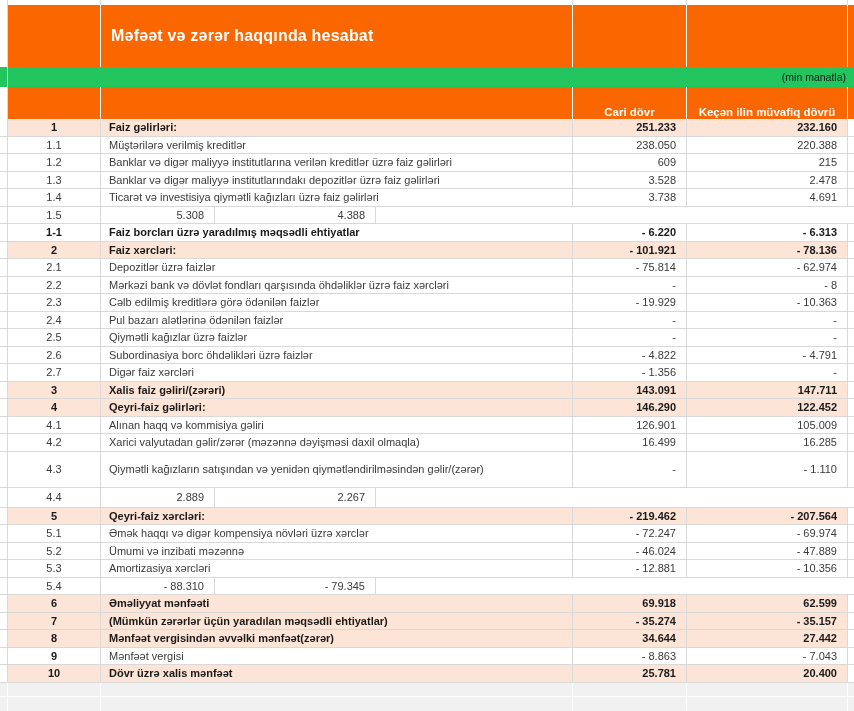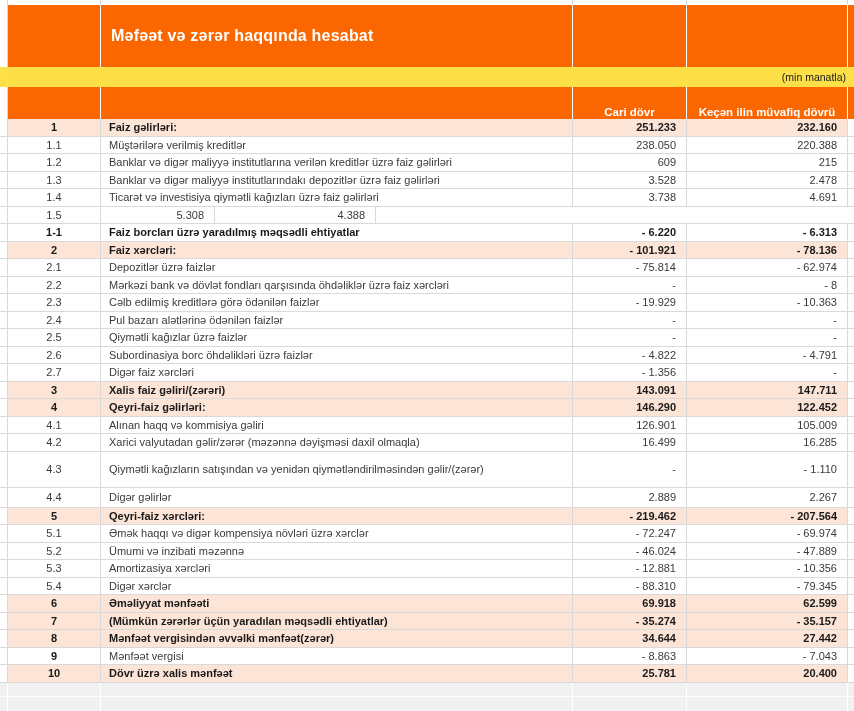--- a/index.html
+++ b/index.html
@@ -35,21 +35,21 @@
   .titleband .cA{background:#fff;border-right:1px solid var(--grid,#D9D9D9);}
   .titleband .oc{background:var(--orange,#FA6600);border-right:1px solid #ffffff;}
   .titleband .cR{border-right:none;}
   .titleband .cDesc{display:flex;align-items:center;padding-left:10px;}
   .title-text{
     color:#ffffff;font-size:16px;font-weight:bold;letter-spacing:.2px;
   }
 
   
   .gaprow{height:20px;}
-  .gaprow > div{background:#fde047;}
+  .gaprow > div{background:#22c55e;}
   .gaprow .cA{border-right:1px solid var(--grid,#D9D9D9);}
   .gaprow .cPrev{display:flex;align-items:center;justify-content:flex-end;padding-right:2px;}
   .units-note{font-size:10.5px;color:#1a1a1a;}
 
   
   .headband{height:32px;}
   .headband .cA{background:#fff;border-right:1px solid var(--grid,#D9D9D9);}
   .headband .oc{background:var(--orange,#FA6600);border-right:1px solid #ffffff;
     display:flex;align-items:flex-end;justify-content:center;text-align:center;}
   .headband .cR{border-right:none;}
@@ -280,21 +280,20 @@
     <div class="cA"></div>
     <div class="cNum">4.3</div>
     <div class="cDesc">Qiymətli kağızların satışından və yenidən qiymətləndirilməsindən gəlir/(zərər)</div>
     <div class="cCur">-</div>
     <div class="cPrev">- 1.110</div>
     <div class="cR"></div>
   </div>
       <div class="r brow" style="height: 20px;">
     <div class="cA"></div>
     <div class="cNum">4.4</div>
-    <div class="cDesc">Digər gəlirlər</div>
     <div class="cCur">2.889</div>
     <div class="cPrev">2.267</div>
     <div class="cR"></div>
   </div>
       <div class="r brow pink bold">
     <div class="cA"></div>
     <div class="cNum">5</div>
     <div class="cDesc">Qeyri-faiz xərcləri:</div>
     <div class="cCur">- 219.462</div>
     <div class="cPrev">- 207.564</div>
@@ -320,21 +319,20 @@
     <div class="cA"></div>
     <div class="cNum">5.3</div>
     <div class="cDesc">Amortizasiya xərcləri</div>
     <div class="cCur">- 12.881</div>
     <div class="cPrev">- 10.356</div>
     <div class="cR"></div>
   </div>
       <div class="r brow">
     <div class="cA"></div>
     <div class="cNum">5.4</div>
-    <div class="cDesc">Digər xərclər</div>
     <div class="cCur">- 88.310</div>
     <div class="cPrev">- 79.345</div>
     <div class="cR"></div>
   </div>
       <div class="r brow pink bold">
     <div class="cA"></div>
     <div class="cNum">6</div>
     <div class="cDesc">Əməliyyat mənfəəti</div>
     <div class="cCur">69.918</div>
     <div class="cPrev">62.599</div>

